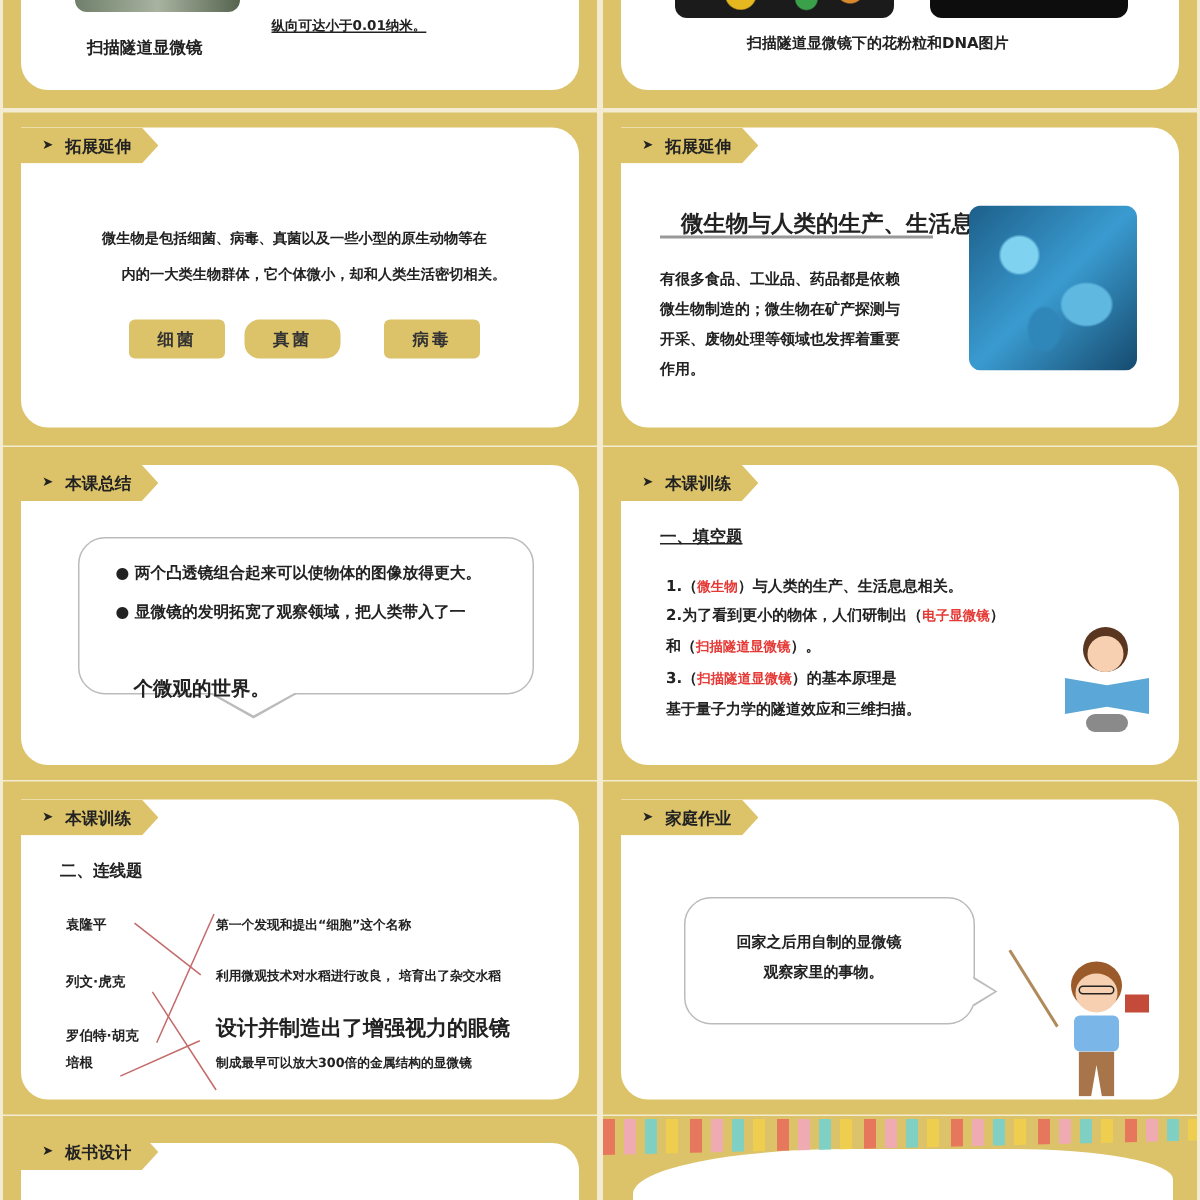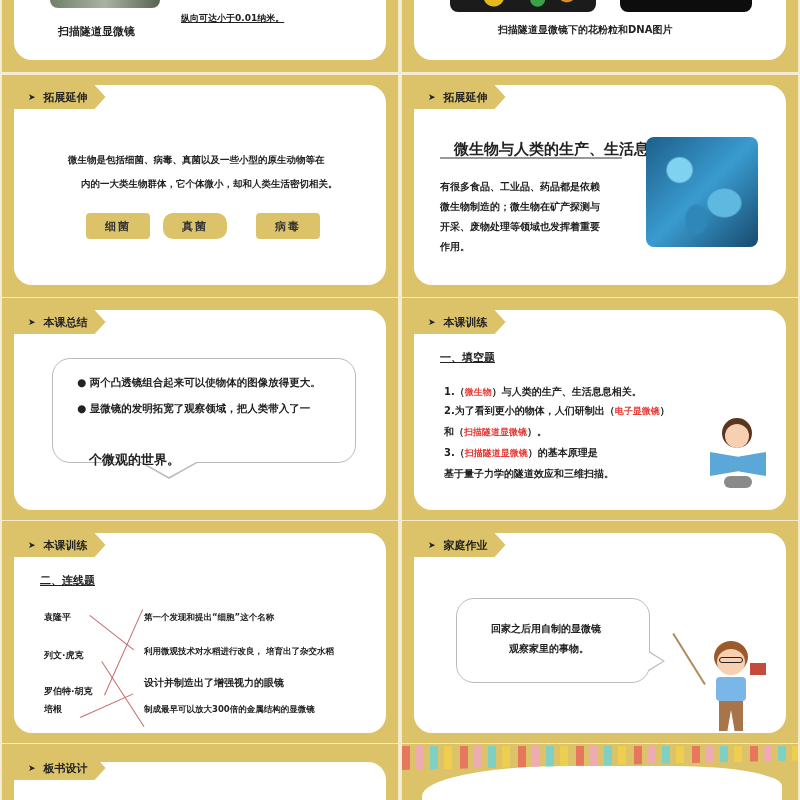--- a/index.html
+++ b/index.html
@@ -106,28 +106,28 @@
       </div>
     </div>
   </div>
 
   <div class="slide col-l" style="top:521px;height:222px;">
     <div class="tag" style="top:12px;">
       <span class="arrow">➤</span>
       <span>本课训练</span>
     </div>
     <div class="card" style="top:12px;bottom:10px;">
-      <div class="txt" style="left:26px;top:38px;font-size:11px;text-decoration:underline;">二、连线题</div>
+      <div class="txt" style="left:26px;top:38px;font-size:11px;">二、连线题</div>
       <div class="txt" style="left:30px;top:76px;font-size:9px;">袁隆平</div>
       <div class="txt" style="left:30px;top:114px;font-size:9px;">列文·虎克</div>
       <div class="txt" style="left:30px;top:150px;font-size:9px;">罗伯特·胡克</div>
       <div class="txt" style="left:30px;top:168px;font-size:9px;">培根</div>
       <div class="txt" style="left:130px;top:76px;font-size:8.5px;">第一个发现和提出“细胞”这个名称</div>
       <div class="txt" style="left:130px;top:110px;font-size:8.5px;">利用微观技术对水稻进行改良， 培育出了杂交水稻</div>
-      <div class="txt" style="left:130px;top:140px;font-size:10px;">设计并制造出了增强视力的眼镜</div>
+      <div class="txt" style="left:130px;top:140px;font-size:14px;">设计并制造出了增强视力的眼镜</div>
       <div class="txt" style="left:130px;top:168px;font-size:8.5px;">制成最早可以放大300倍的金属结构的显微镜</div>
       <div class="line" style="left:76px;top:82px;width:56px;transform:rotate(38deg);"></div>
       <div class="line" style="left:90px;top:162px;width:94px;transform:rotate(-66deg);"></div>
       <div class="line" style="left:88px;top:128px;width:78px;transform:rotate(57deg);"></div>
       <div class="line" style="left:66px;top:184px;width:58px;transform:rotate(-24deg);"></div>
     </div>
   </div>
 
   <div class="slide col-r" style="top:521px;height:222px;">
     <div class="tag" style="top:12px;">

